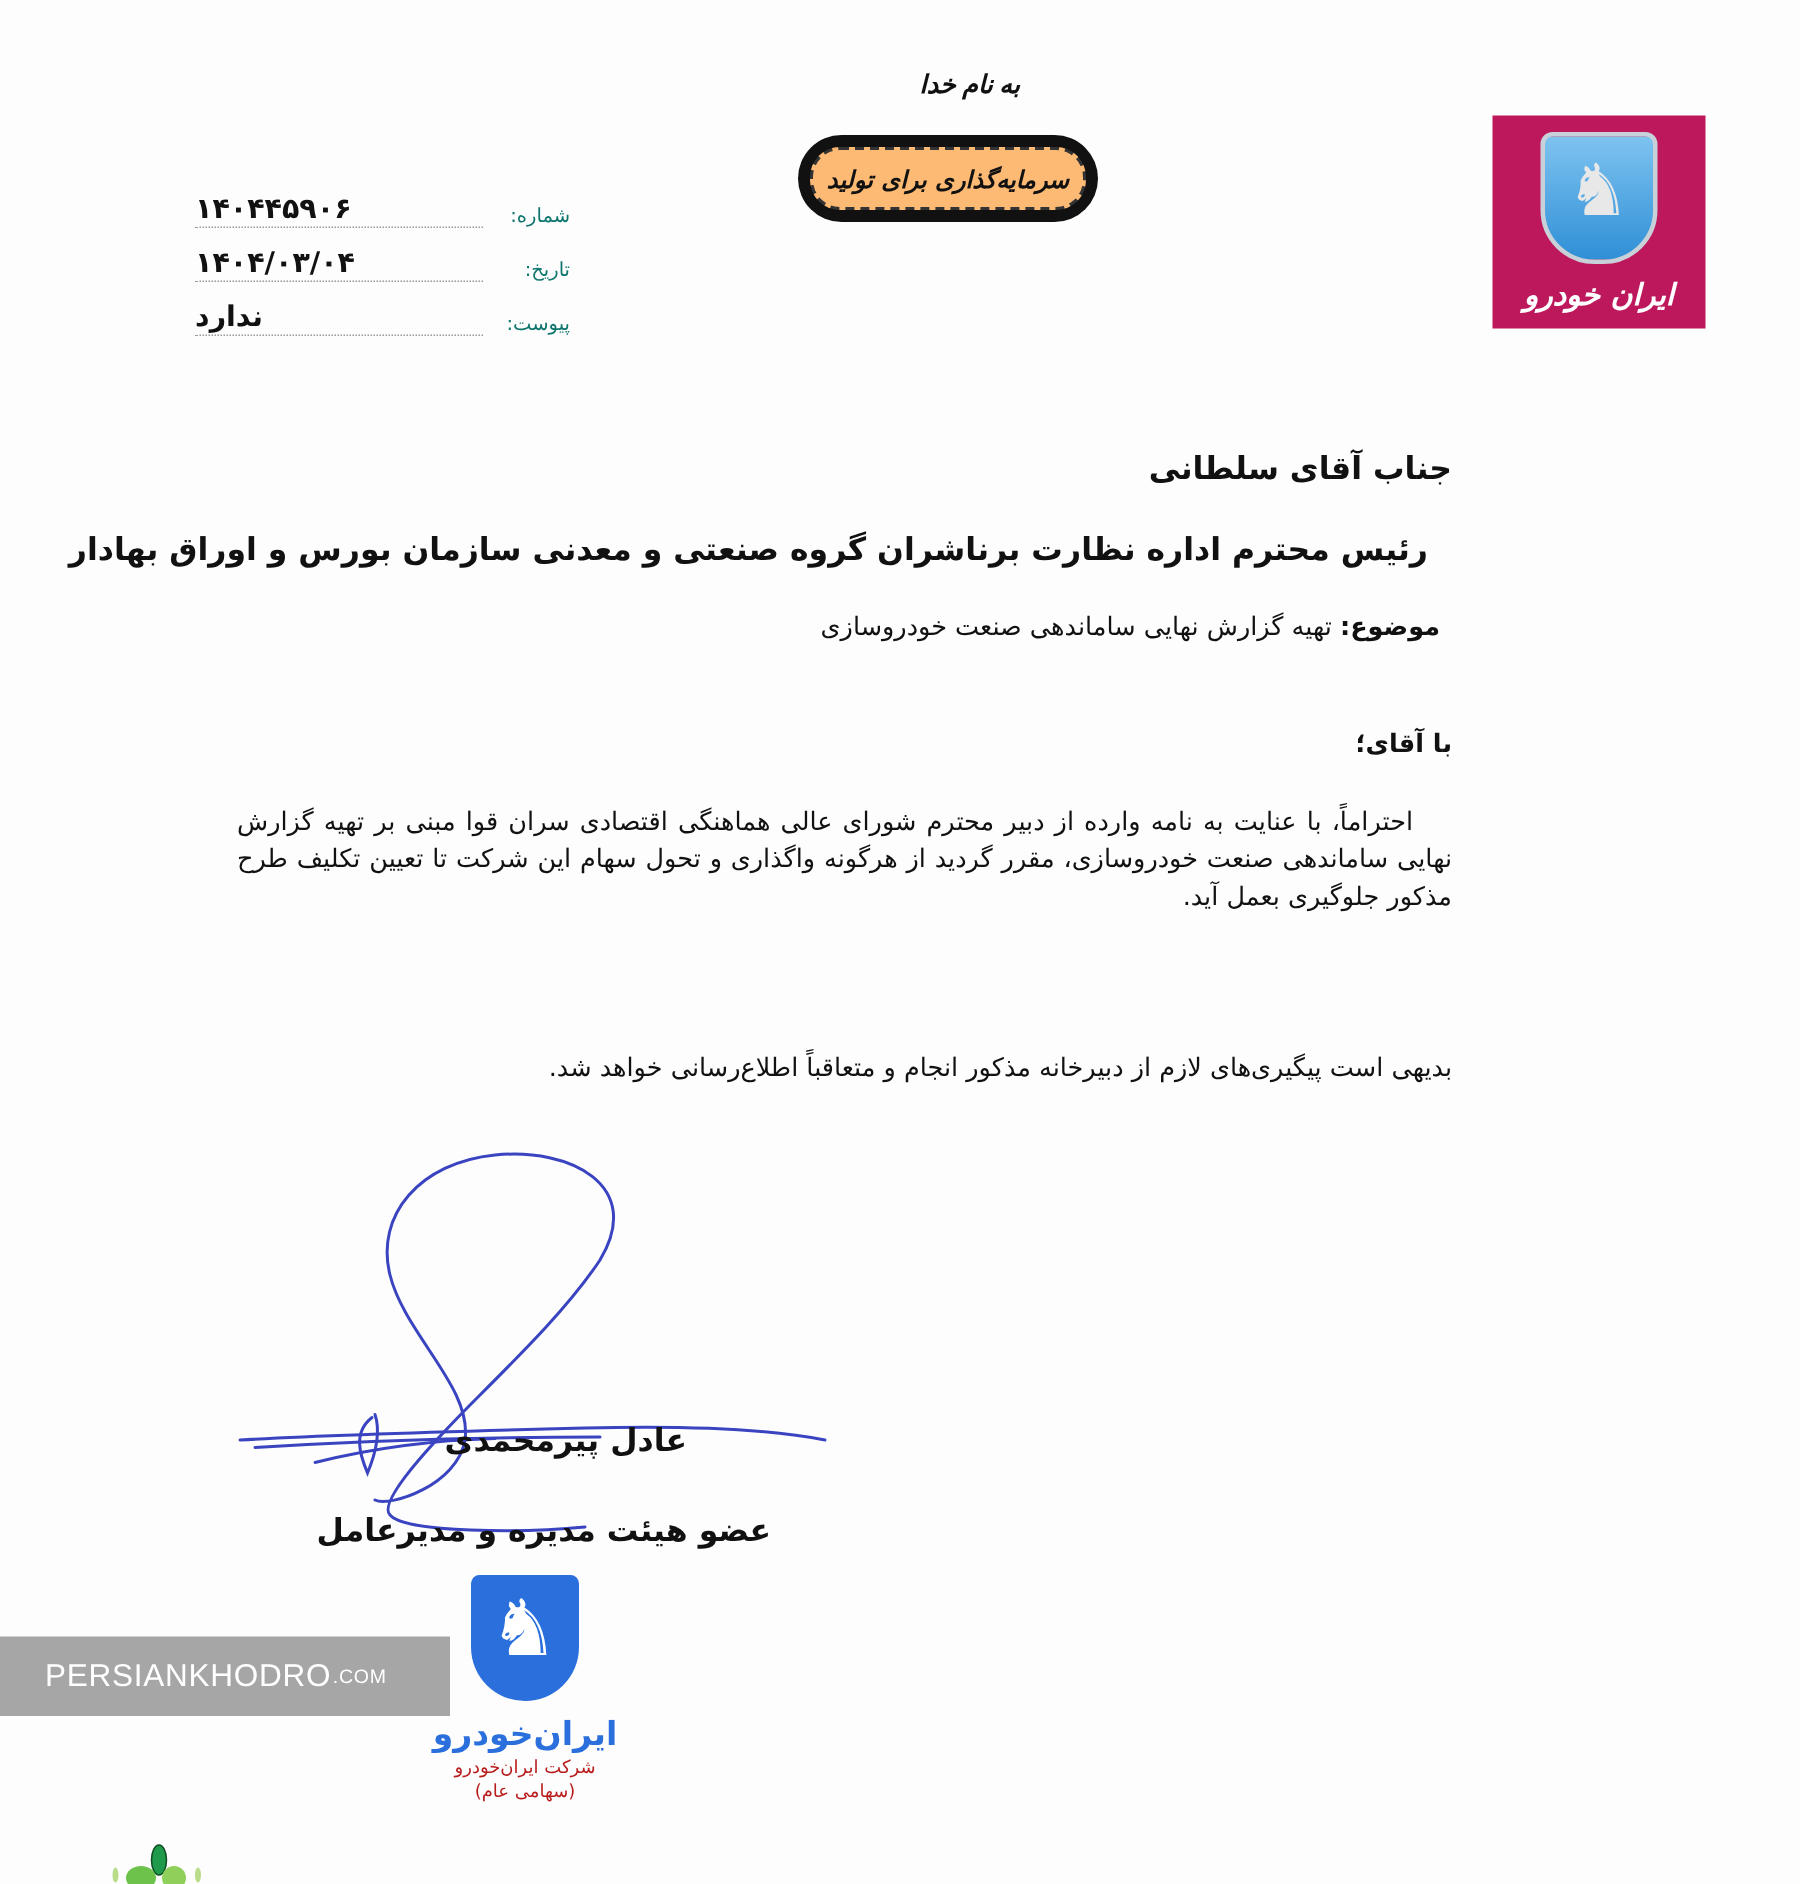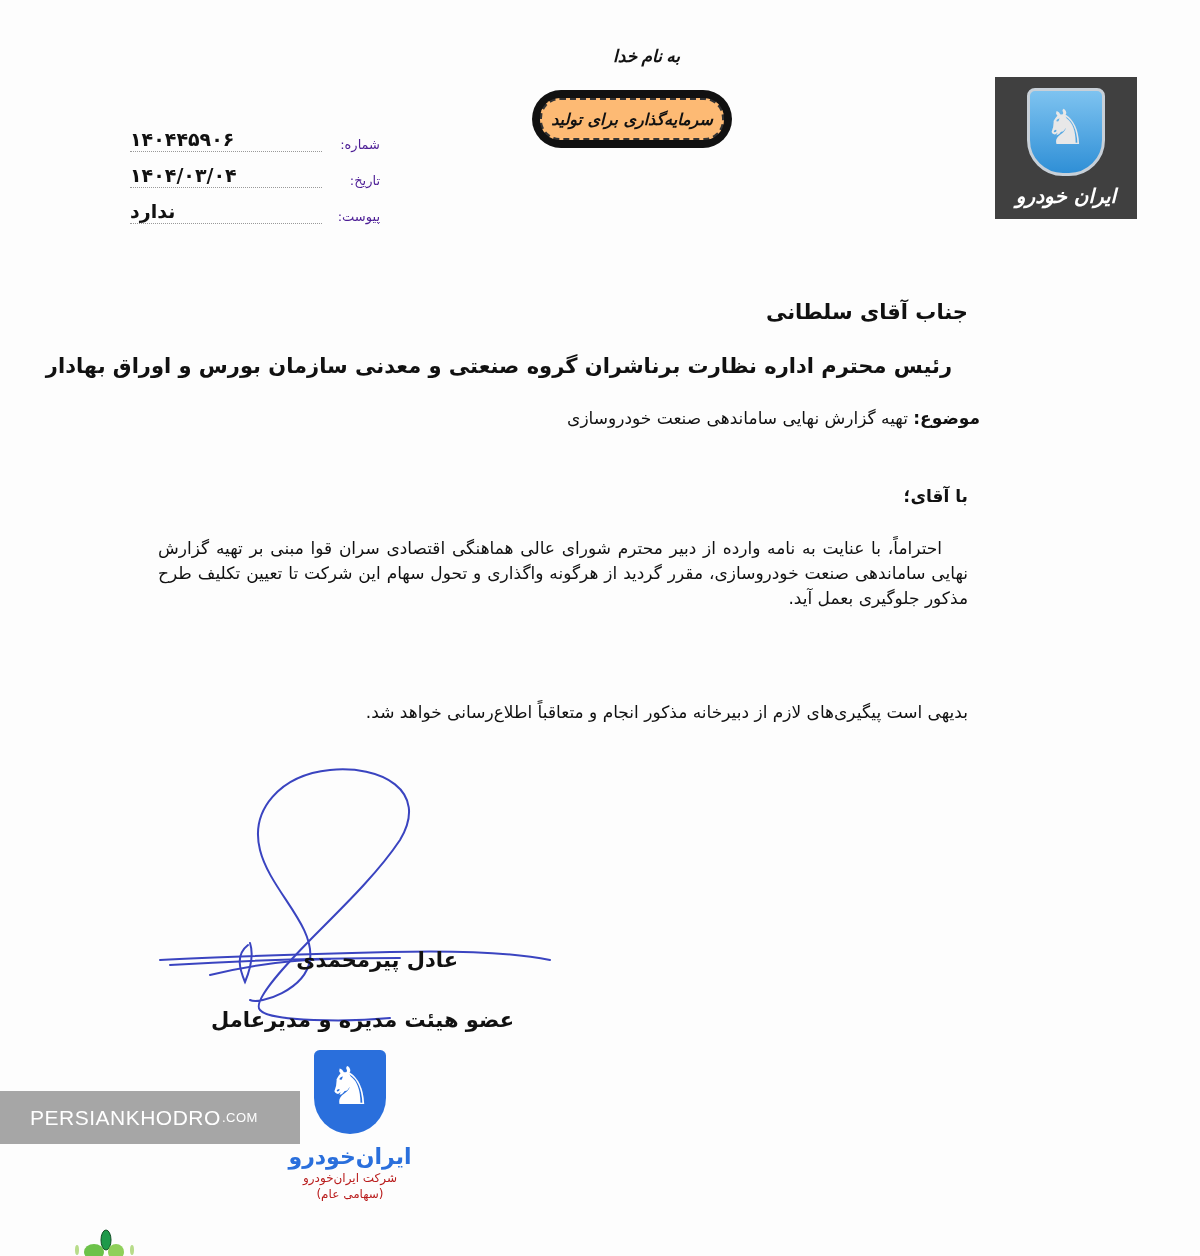--- a/index.html
+++ b/index.html
@@ -19,39 +19,39 @@
     background:#111; border-radius:30px;
     display:flex; align-items:center; justify-content:center;
   }
   .motto-inner {
     width:180px; height:38px; background:#fdba74; border-radius:20px;
     border:2px dashed #333; display:flex; align-items:center; justify-content:center;
     font-family:"DejaVu Serif", serif; font-style:italic; font-weight:bold; font-size:16px;
   }
 
   .meta { left:130px; width:250px; height:26px; display:flex; align-items:flex-end; direction:rtl; }
-  .meta .lbl { font-size:13px; color:#4c1d95; width:58px; text-align:right; }
+  .meta .lbl { font-size:13px; color:#0f766e; width:58px; text-align:right; }
   .meta .val { flex:1; border-bottom:1px dotted #999; text-align:left; font-weight:bold; font-size:19px; padding-bottom:1px; }
   .m1 { top:126px; } .m2 { top:162px; } .m3 { top:198px; }
 
   .logo-box {
-    left:995px; top:77px; width:142px; height:142px; background:#404040;
+    left:995px; top:77px; width:142px; height:142px; background:#be185d;
     display:flex; flex-direction:column; align-items:center; justify-content:center;
   }
   .shield {
     width:72px; height:82px; background:linear-gradient(#7ec3f0,#2f8fd6);
     border:3px solid #c8d0d8; border-radius:8px 8px 36px 36px; position:relative;
   }
   .shield::after { content:"♞"; position:absolute; left:14px; top:8px; font-size:48px; color:#e8e8e8; }
   .logo-text { color:#fff; font-weight:bold; font-size:20px; margin-top:8px; font-style:italic; }
 
   
   .addr1 { right:232px; top:300px; font-weight:bold; font-size:21px; }
   .addr2 { right:248px; top:354px; font-weight:bold; font-size:21px; }
-  .subj  { right:220px; top:408px; font-size:17px; }
+  .subj  { right:240px; top:408px; font-size:17px; }
   .subj b { font-weight:bold; }
   .greet { right:232px; top:486px; font-weight:bold; font-size:17px; }
   .para { right:232px; width:810px; font-size:17px; line-height:25px; text-align:justify; text-align-last:right; }
   .p1 { top:536px; }
   .p2 { top:700px; }
   .indent { display:inline-block; width:26px; }
 
   .sign-name { right:742px; top:948px; font-weight:bold; font-size:21px; }
   .sign-title { right:686px; top:1008px; font-weight:bold; font-size:21px; }
   .signature { left:150px; top:760px; width:420px; height:300px; pointer-events:none; }

